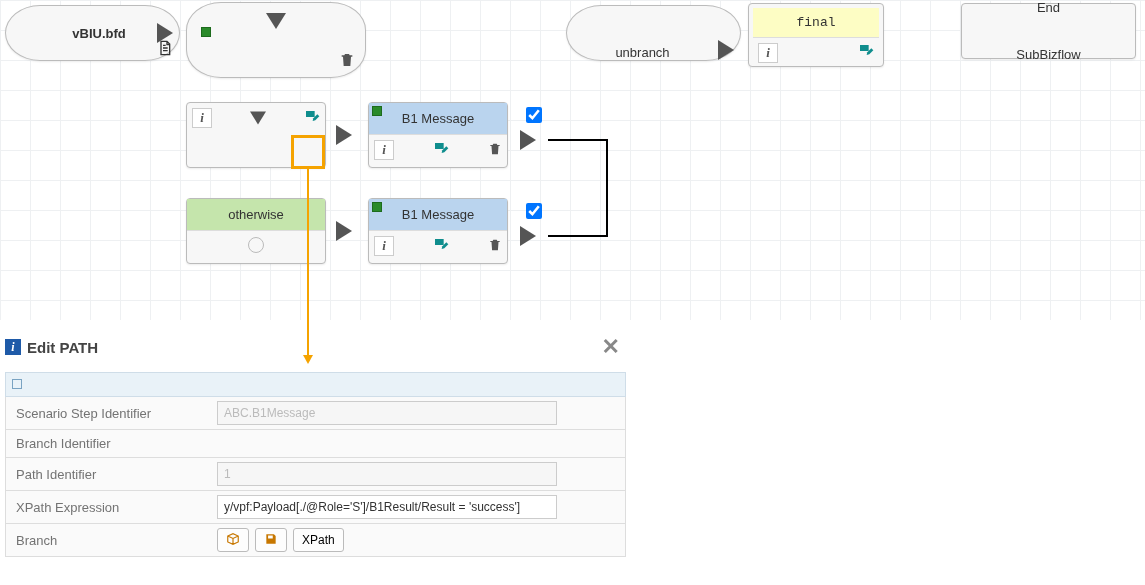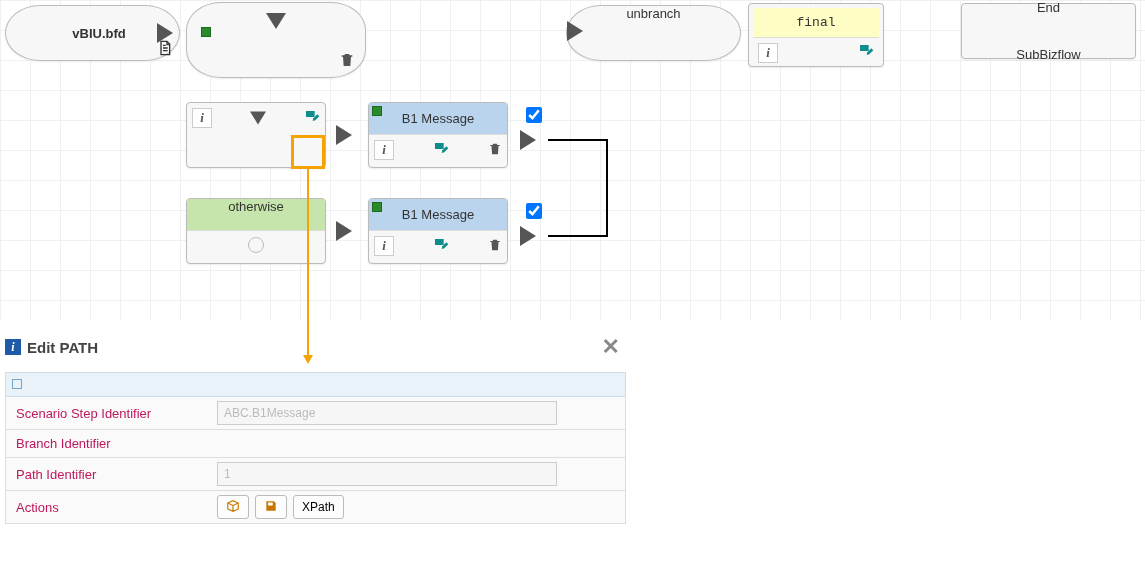--- a/index.html
+++ b/index.html
@@ -120,21 +120,21 @@
   .form-row {
     display: flex;
     align-items: center;
     border: 1px solid #ddd;
     border-top: none;
     background: #fafafa;
   }
   .form-row .lbl {
     width: 205px;
     padding: 6px 10px;
-    color: #be185d;
+    color: #737373;
   }
   .form-row .val {
     flex: 1;
     padding: 4px 6px;
   }
   .form-row input[type=text] {
     width: 340px;
     height: 24px;
     border: 1px solid #ccc;
     padding: 2px 6px;
@@ -211,21 +211,21 @@
       <span class="tri-down"></span>
     </div>
     <span style="position:absolute;right:10px;bottom:6px;cursor:pointer;">
       <svg width="16" height="16" viewBox="0 0 24 24">
           <path fill="#555" d="M6 7h12l-1 14H7L6 7zm3-4h6l1 2h4v2H4V5h4l1-2z"></path>
         </svg>
     </span>
   </div>
 
   <div class="node ell" style="top:5px; left:566px; width:175px; height:56px;">
-    <div style="display:flex;align-items:flex-start;height:100%;flex-direction:column;">
+    <div style="display:flex;align-items:flex-end;height:100%;">
       <span class="title">unbranch</span>
       <span class="tri-right" style="margin-right:6px;"></span>
     </div>
   </div>
 
   <div class="node" style="top:3px; left:748px; width:136px; height:64px; padding:4px;font-family:Liberation Mono, monospace;">
     <div style="background:#fdfdc4;height:30px;display:flex;align-items:center;justify-content:center;border-bottom:1px solid #ddd;">
       <span>final</span>
     </div>
     <div style="display:flex;align-items:center;justify-content:space-between;padding:5px;">
@@ -252,21 +252,21 @@
         <svg viewBox="0 0 24 24">
             <path fill="#0f8d8d" d="M3 3h13v9H3z"></path>
             <path fill="#0f8d8d" d="M14 14l6-6 3 3-6 6-4 1 1-4z"></path>
           </svg>
       </span>
     </div>
   </div>
   <span class="tri-right" style="position:absolute;top:125px;left:336px;"></span>
 
   <div class="node" style="top:198px; left:186px; width:140px; height:66px;">
-    <div style="background:#c5e5ac;height:32px;display:flex;justify-content:center;border-bottom:1px solid #ddd;">
+    <div style="background:#c5e5ac;height:32px;display:flex;align-items:center;justify-content:center;border-bottom:1px solid #ddd;">
       <span>otherwise</span>
     </div>
     <div style="display:flex;align-items:center;justify-content:center;padding:6px;">
       <span style="width:16px;height:16px;border:1px solid #bbb;border-radius:50%;"></span>
     </div>
   </div>
   <span class="tri-right" style="position:absolute;top:221px;left:336px;"></span>
 
   <div class="node" style="top:102px; left:368px; width:140px; height:66px;">
     <span class="status-sq2"></span>
@@ -346,23 +346,29 @@
     <div class="lbl">Branch Identifier</div>
   </div>
 
   <div class="form-row">
     <div class="lbl">Path Identifier</div>
     <div class="val">
       <input type="text" disabled="" class="placeholder-gray" placeholder="1" style="">
     </div>
   </div>
 
-
-  <div class="form-row">
-    <div class="lbl">Actions</div>
+  <div class="form-row">
+    <div class="lbl">XPath Expression</div>
+    <div class="val">
+      <input type="text" value="y/vpf:Payload[./@Role='S']/B1Result/Result = 'success']" style="">
+    </div>
+  </div>
+
+  <div class="form-row">
+    <div class="lbl">Branch</div>
     <div class="val" style="display:flex;gap:6px;align-items:center;">
       <button class="actions-btn icon-cube" title="package">
         <svg viewBox="0 0 24 24">
             <path fill="none" stroke="#c77700" stroke-width="2" d="M3 7l9-4 9 4v10l-9 4-9-4V7z M3 7l9 4 9-4 M12 11v10"></path>
           </svg>
       </button>
       <button class="actions-btn icon-save" title="save">
         <svg viewBox="0 0 24 24">
             <path fill="#c77700" d="M4 4h13l3 3v13H4V4zm3 2v5h8V6H7zm1 8h8v4H8v-4z"></path>
           </svg>

